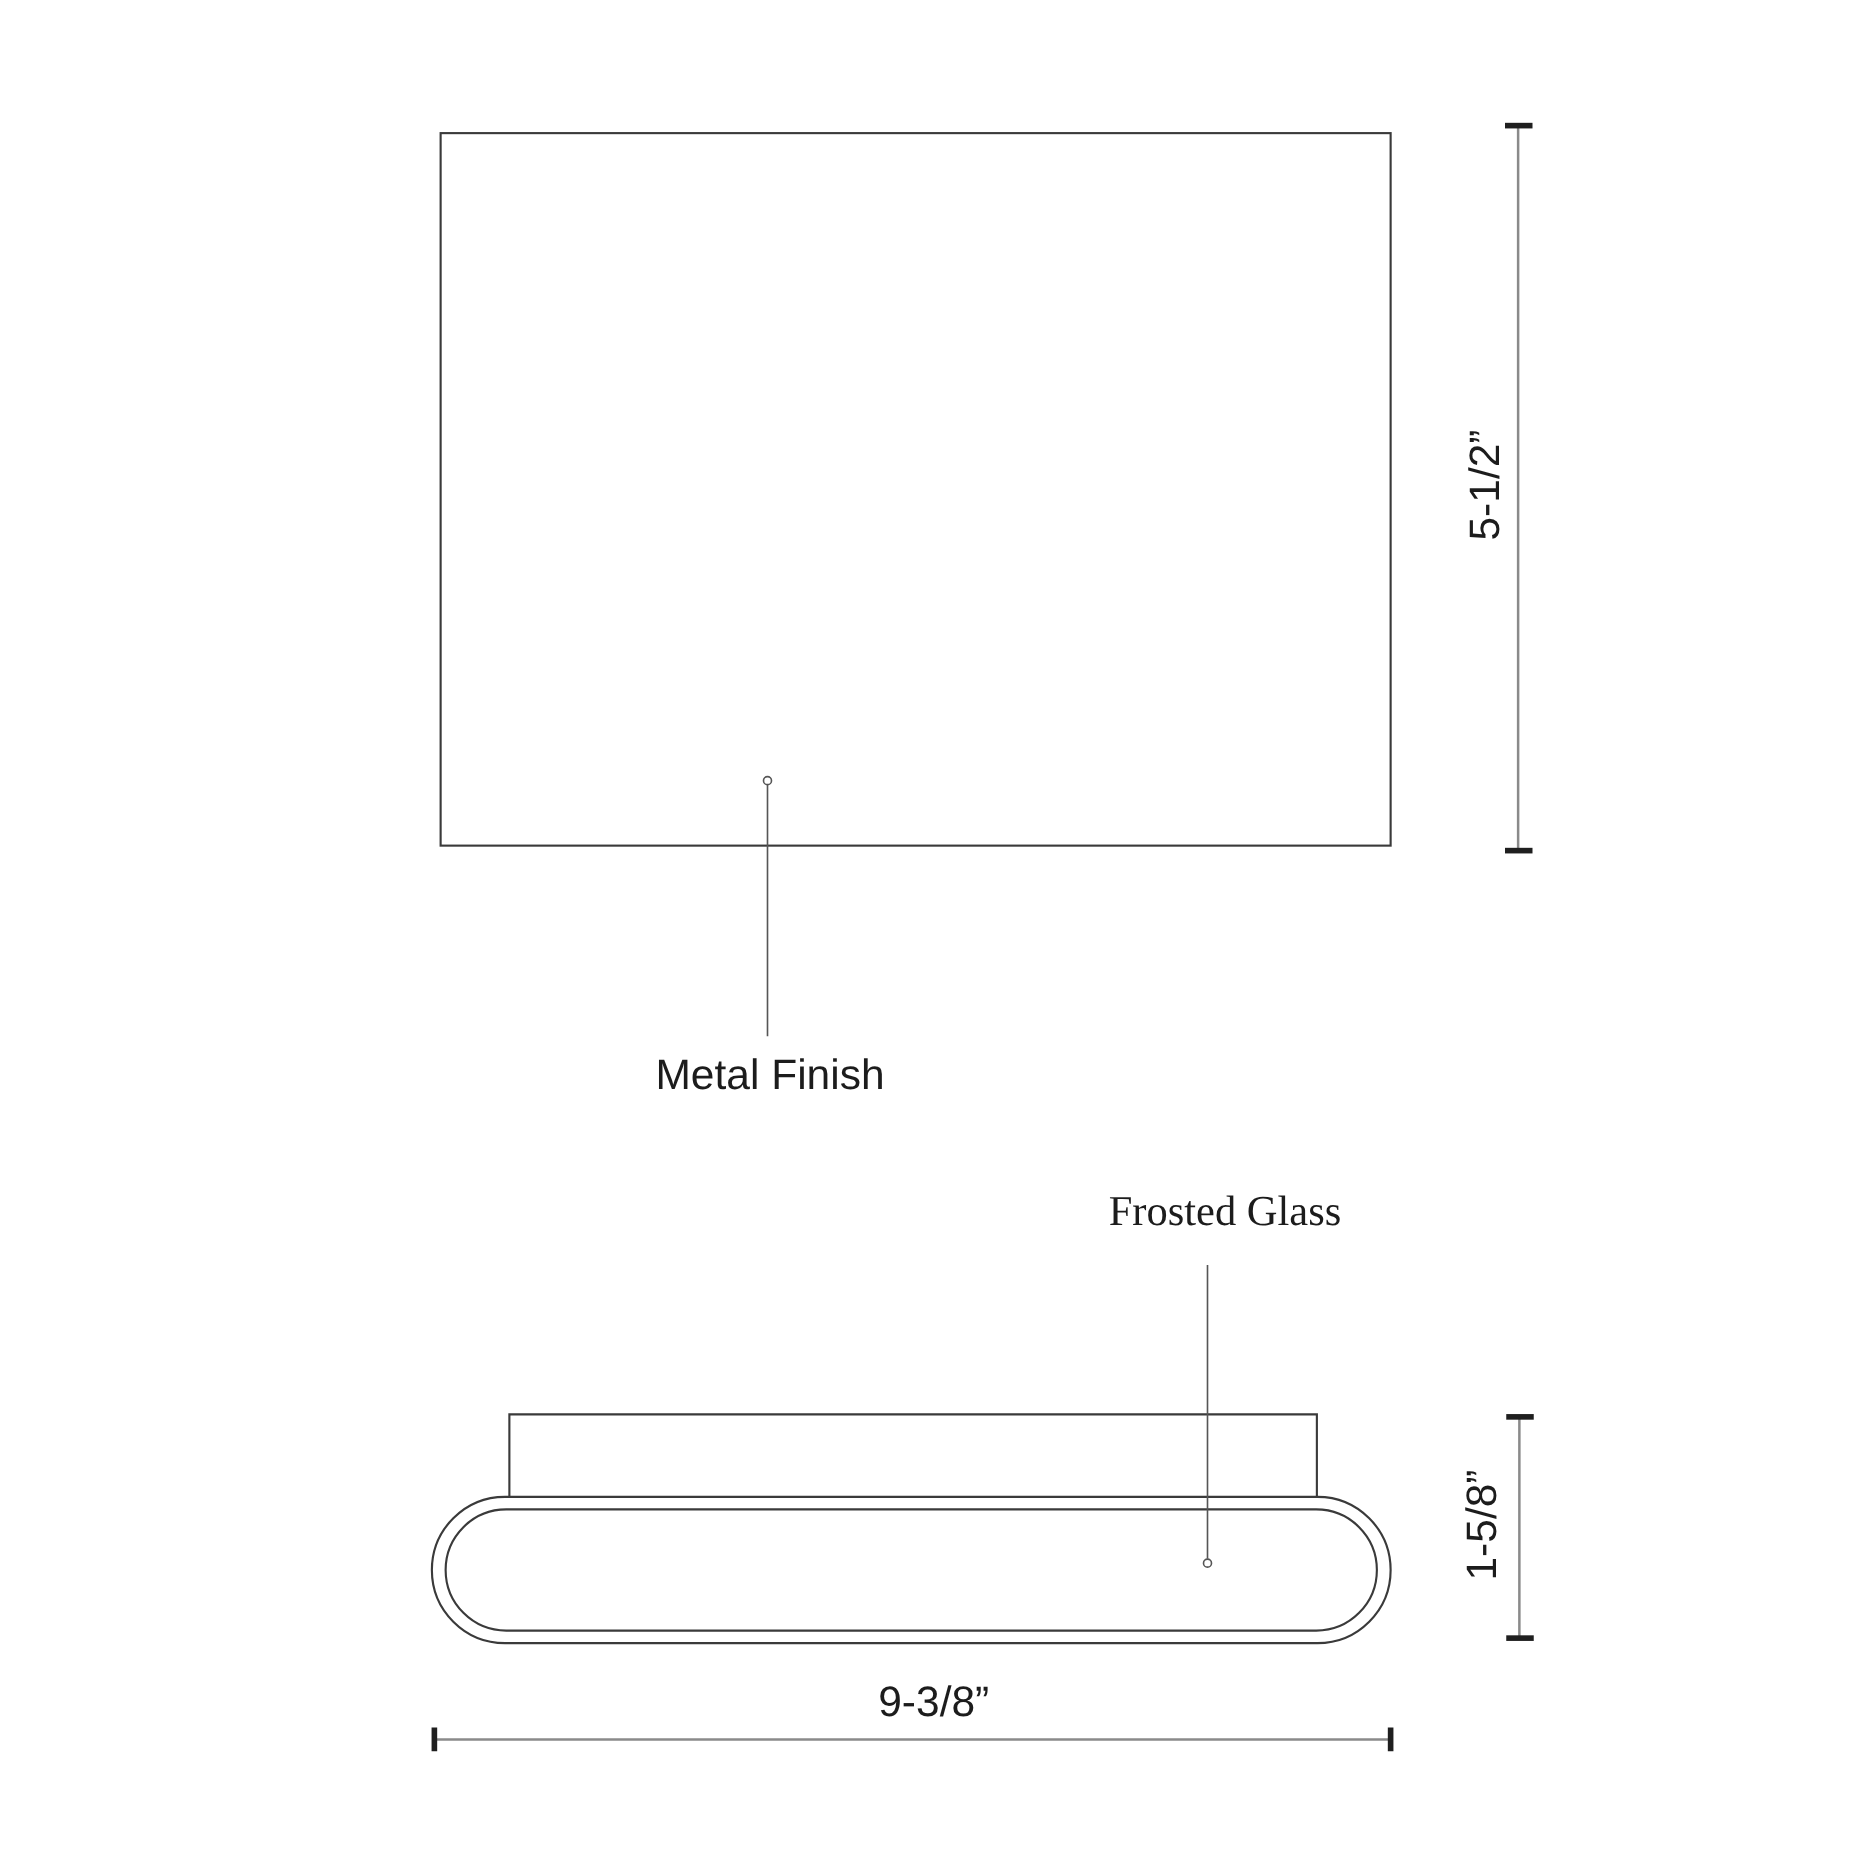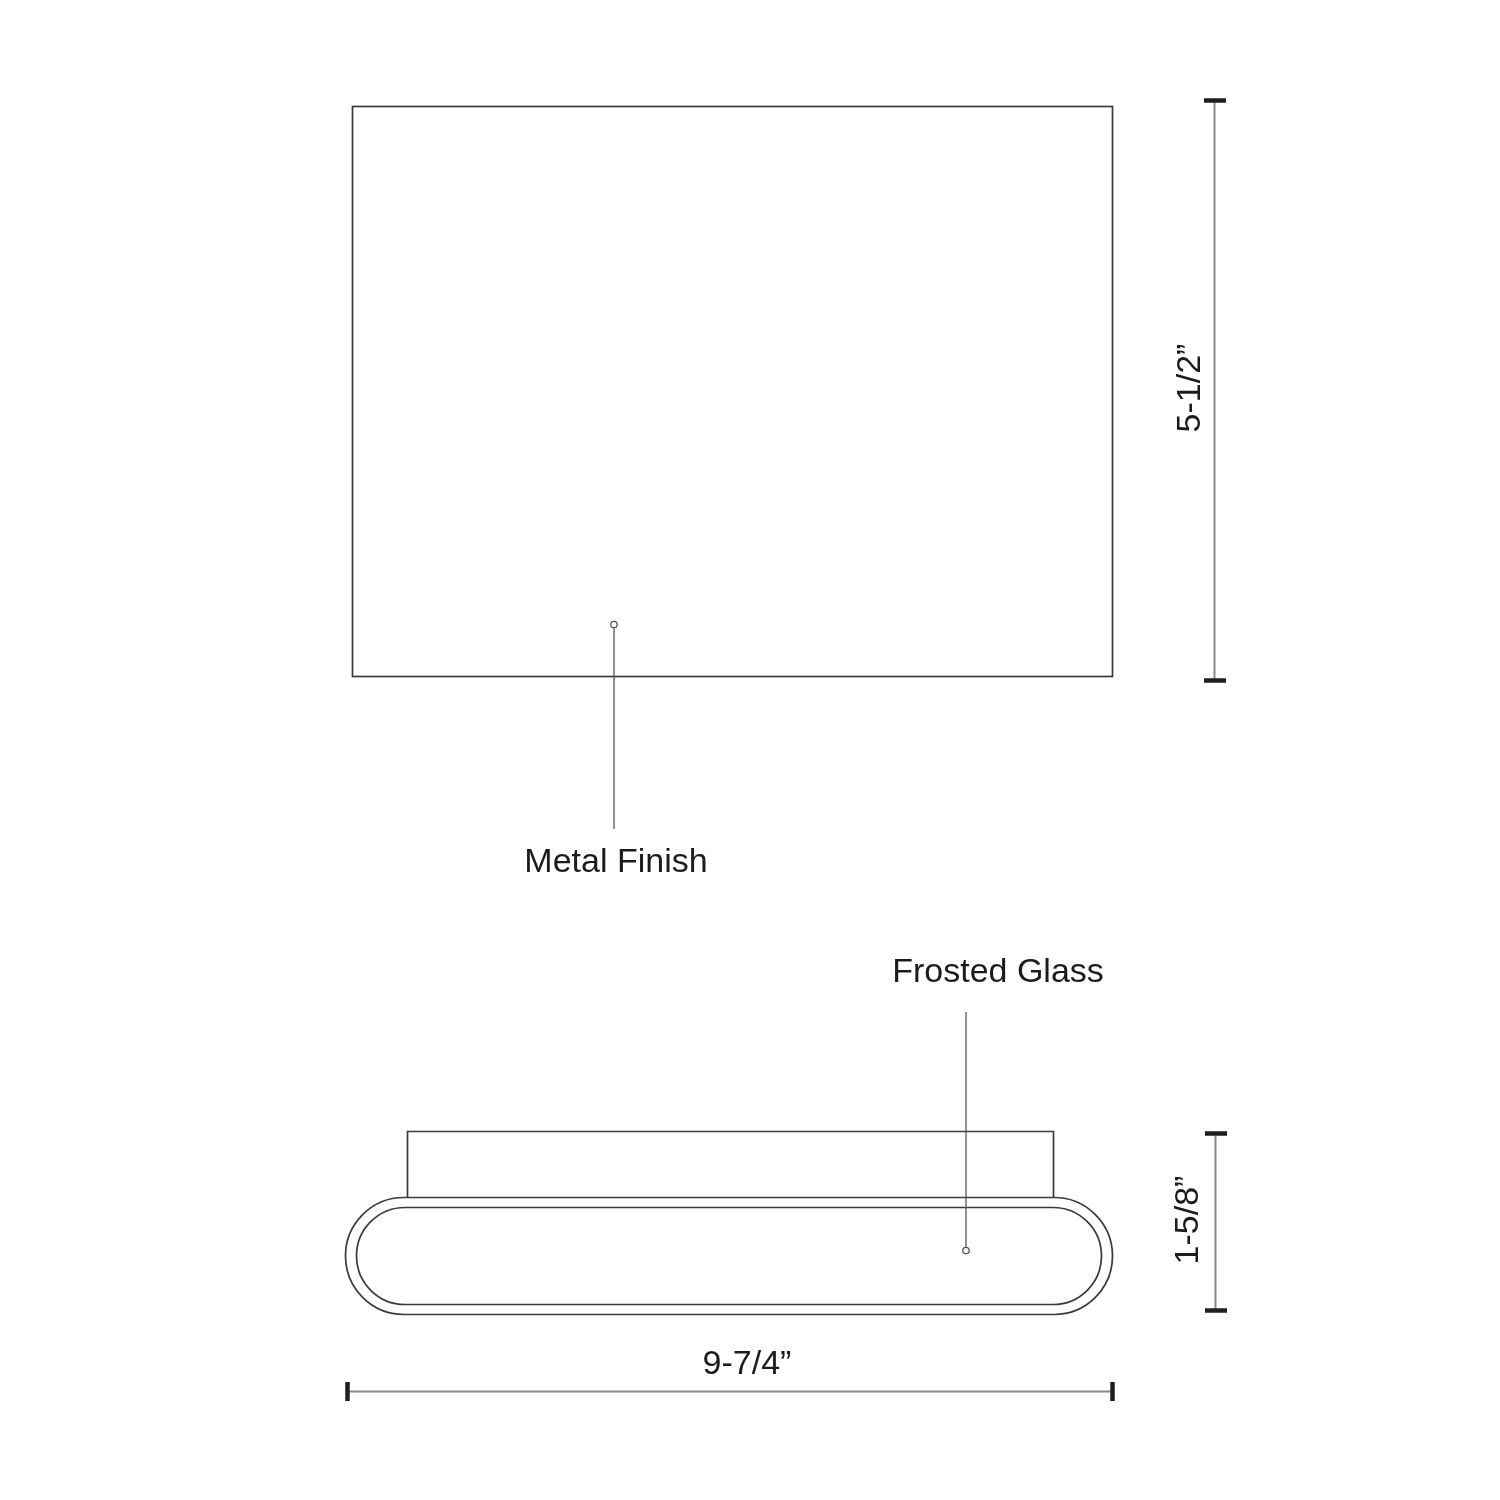--- a/index.html
+++ b/index.html
@@ -59,21 +59,21 @@
     <line class="tick" x1="1205" y1="1133.5" x2="1227" y2="1133.5" stroke="#1f1f1f"></line>
     <line class="tick" x1="1205" y1="1310.5" x2="1227" y2="1310.5" stroke="#1f1f1f"></line>
 
     <line class="dim-line" x1="347" y1="1391.5" x2="1113" y2="1391.5" stroke="#8a8a8a"></line>
     <line class="tick" x1="347.5" y1="1382" x2="347.5" y2="1401" stroke="#1f1f1f"></line>
     <line class="tick" x1="1112.5" y1="1382" x2="1112.5" y2="1401" stroke="#1f1f1f"></line>
   </svg>
 
   <div class="label" style="left:516px; top:840px; width:200px;">Metal Finish</div>
 
-  <div class="label" style="left:884px; top:950px; width:228px;">Frosted Glass</div>
+  <div class="label" style="left:866px; top:950px; width:228px;font-family:Liberation Serif, serif;">Frosted Glass</div>
 
   <div class="label vlabel" style="left:1088px; top:368px; width:200px;">5-1/2”</div>
 
   <div class="label vlabel" style="left:1086px; top:1200px; width:200px;">1-5/8”</div>
 
-  <div class="label" style="left:647px; top:1342px; width:200px;">9-7/4”</div>
+  <div class="label" style="left:647px; top:1342px; width:200px;">9-3/8”</div>
 
 </div>
 
 </body></html>

